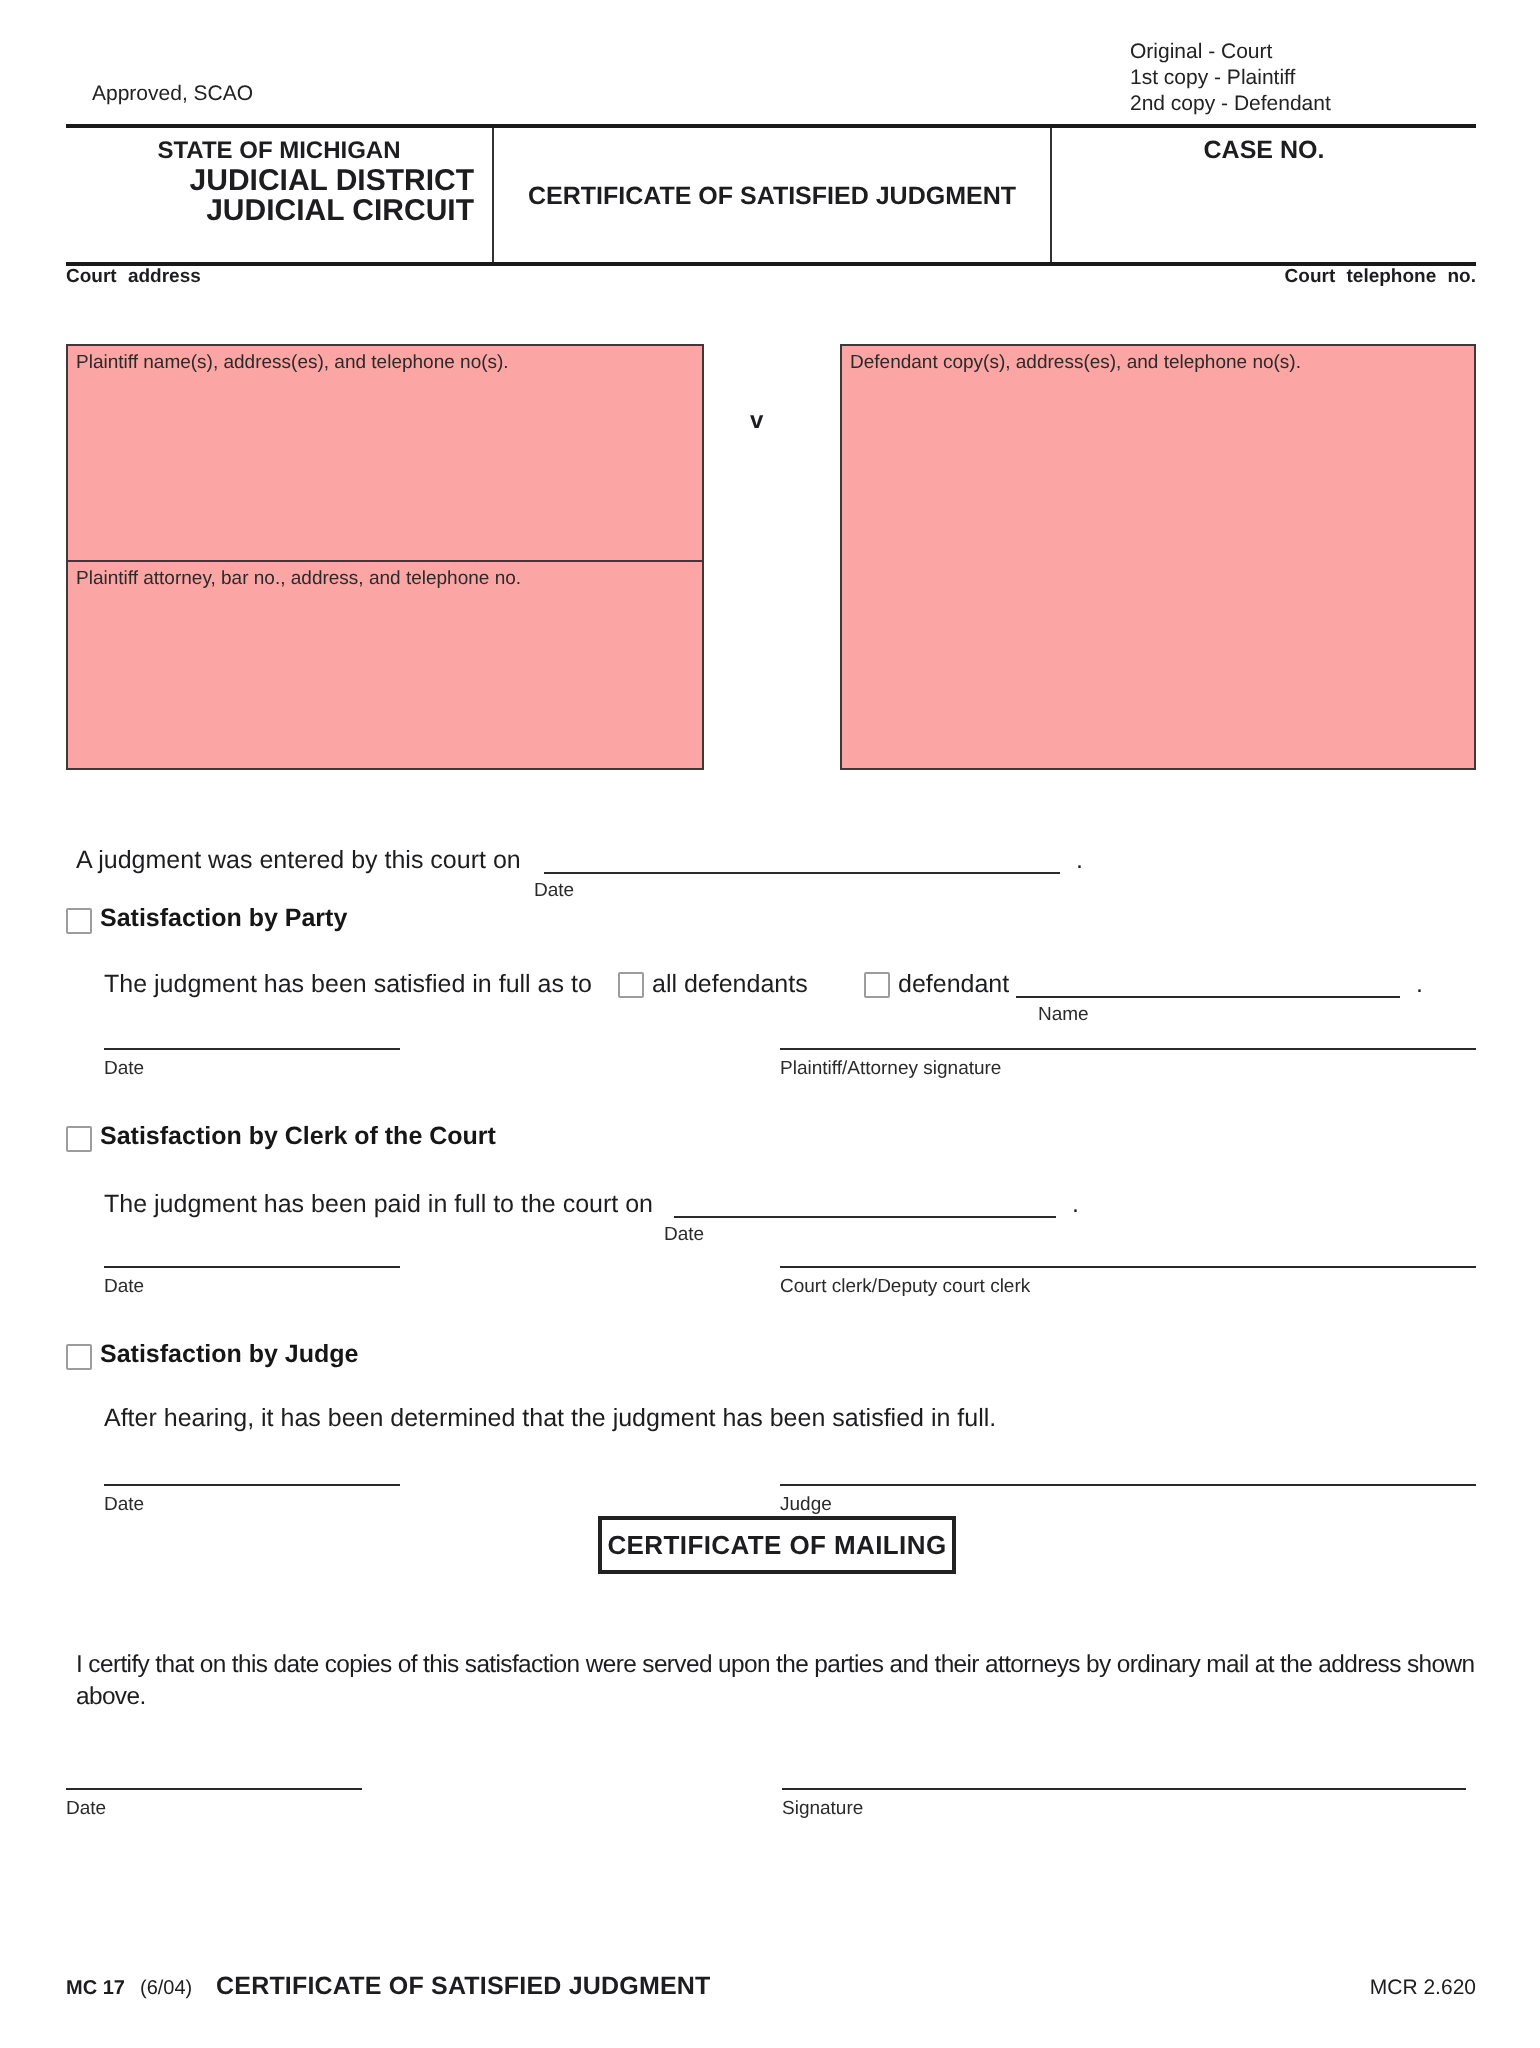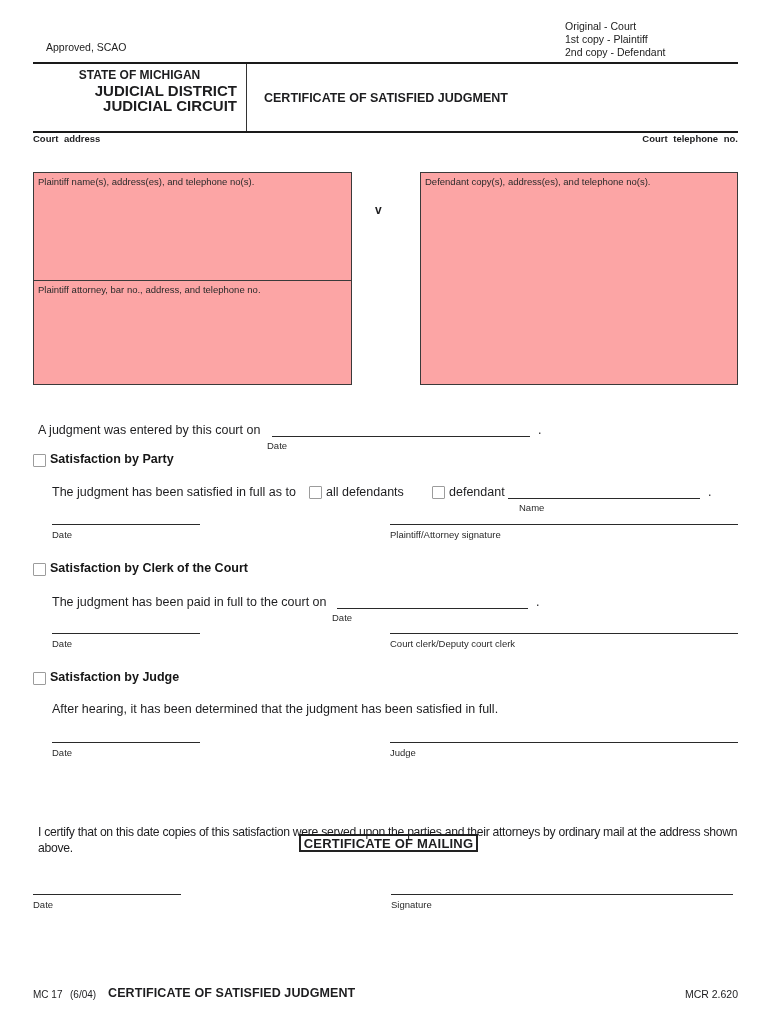--- a/index.html
+++ b/index.html
@@ -28,26 +28,26 @@
   .hb-mid{width:279px;border-left:1px solid #333;display:flex;align-items:center;justify-content:center;
     font-weight:bold;font-size:12.5px;text-align:center;box-sizing:border-box;}
   .hb-right{flex:1;border-left:1px solid #333;padding-top:4px;text-align:center;
     font-weight:bold;font-size:12.5px;box-sizing:border-box;}
   .court-label{font-weight:bold;font-size:9.5px;word-spacing:3px;color:#1d1d1f;}
   .party-box{position:absolute;border:1px solid #3a3a3a;background:#fca5a5;box-sizing:border-box;}
   .party-box .inner-label{display:block;padding:3px 4px;font-size:9.5px;color:#2a2a2a;}
   .compartment-top{height:108px;border-bottom:1px solid #3a3a3a;box-sizing:border-box;}
   .heading{font-weight:bold;font-size:12.5px;color:#161616;}
   .mailing-box{
-    position:absolute;left:299px;top:834px;width:179px;height:18px;
+    position:absolute;left:299px;top:758px;width:179px;height:29px;
     border:2px solid #222;display:flex;align-items:center;justify-content:center;
     font-weight:bold;font-size:13px;letter-spacing:0.2px;box-sizing:border-box;
   }
   .paragraph{font-size:12.2px;line-height:15.5px;letter-spacing:-0.3px;color:#1d1d1f;}
-  .footer-code{font-weight:normal;font-size:10px;}
+  .footer-code{font-weight:bold;font-size:10px;}
   .footer-rev{font-size:10px;}
   .footer-title{font-weight:bold;font-size:12.5px;letter-spacing:0.1px;}
   .footer-rule{font-size:10.5px;}
   .v-label{font-weight:bold;font-size:12px;}
   .copies{font-size:10.5px;line-height:13px;color:#222;}
 </style>
 </head>
 <body>
 
 <div class="page">
@@ -60,20 +60,23 @@
     <div>2nd copy - Defendant</div>
   </div>
 
   <div class="header-box">
     <div class="hb-left">
       <div class="l1">STATE OF MICHIGAN</div>
       <div class="l2">JUDICIAL DISTRICT</div>
       <div class="l3">JUDICIAL CIRCUIT</div>
     </div>
     <div class="hb-mid">CERTIFICATE OF SATISFIED JUDGMENT</div>
+    <div class="hb-right">
+      <span>CASE NO.</span>
+    </div>
   </div>
 
   <span class="abs court-label" style="left:33px;top:133px;">Court address</span>
   <span class="abs court-label" style="right:32px;top:133px;">Court telephone no.</span>
 
   <div class="party-box" style="left:33px;top:172px;width:319px;height:213px;">
     <div class="compartment-top">
       <span class="inner-label">Plaintiff name(s), address(es), and telephone no(s).</span>
     </div>
     <div>

